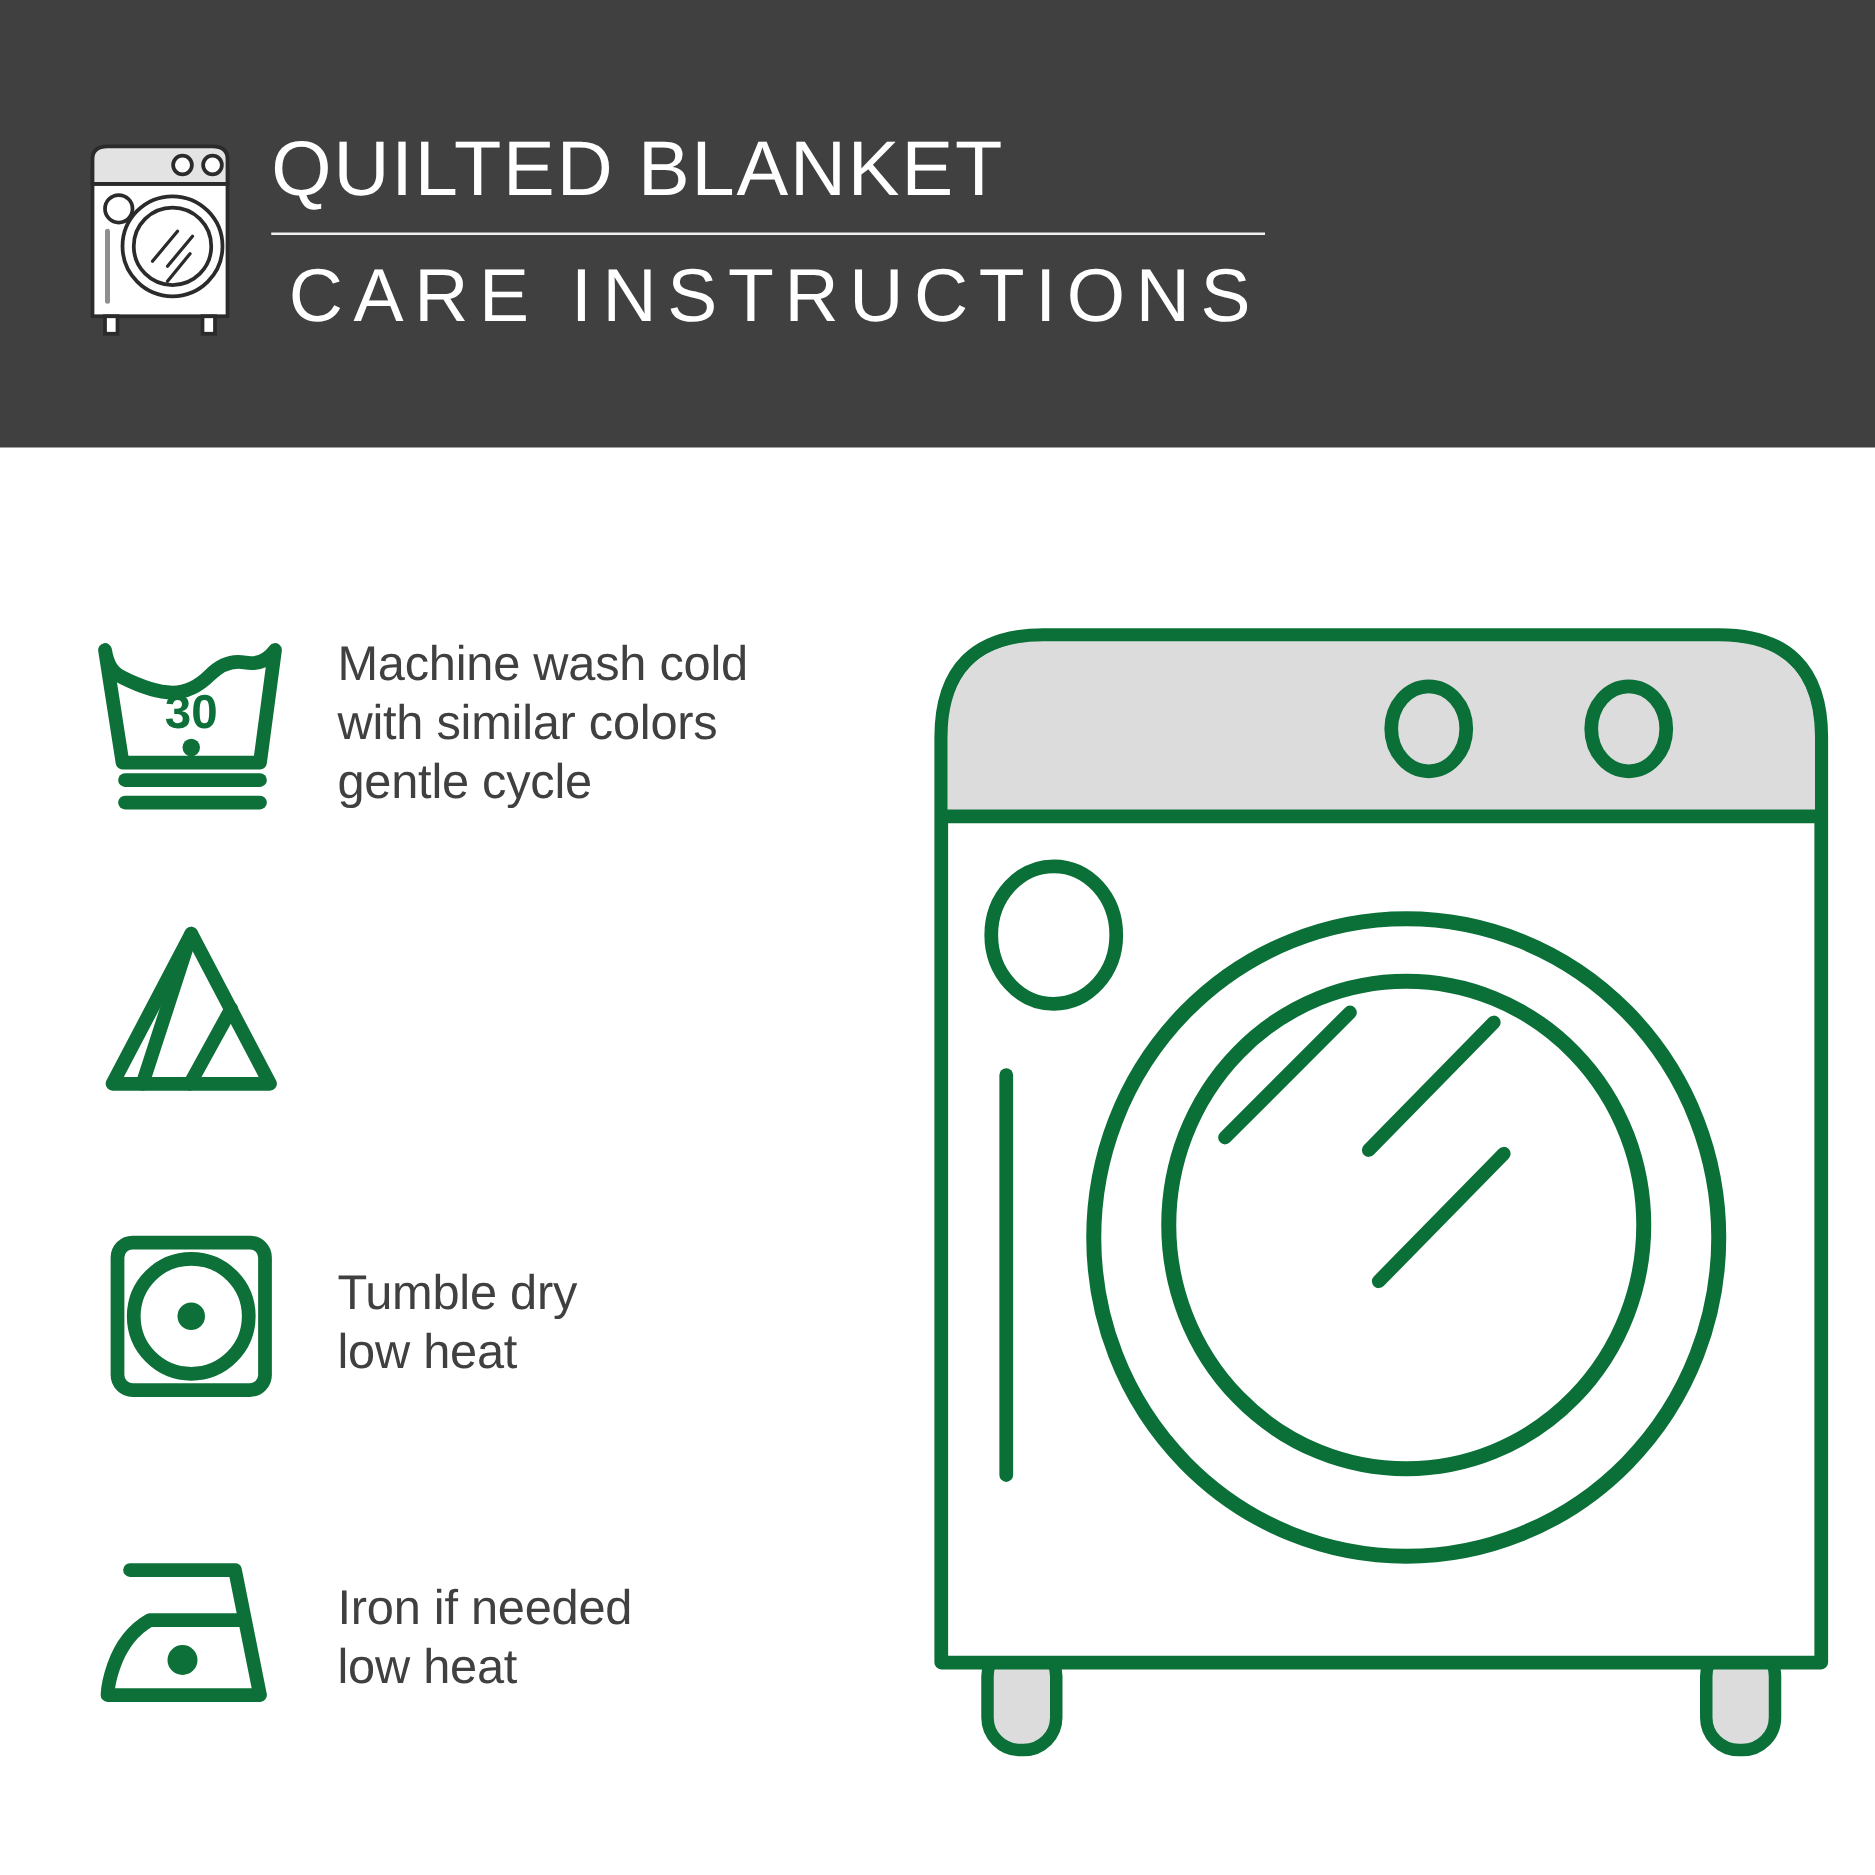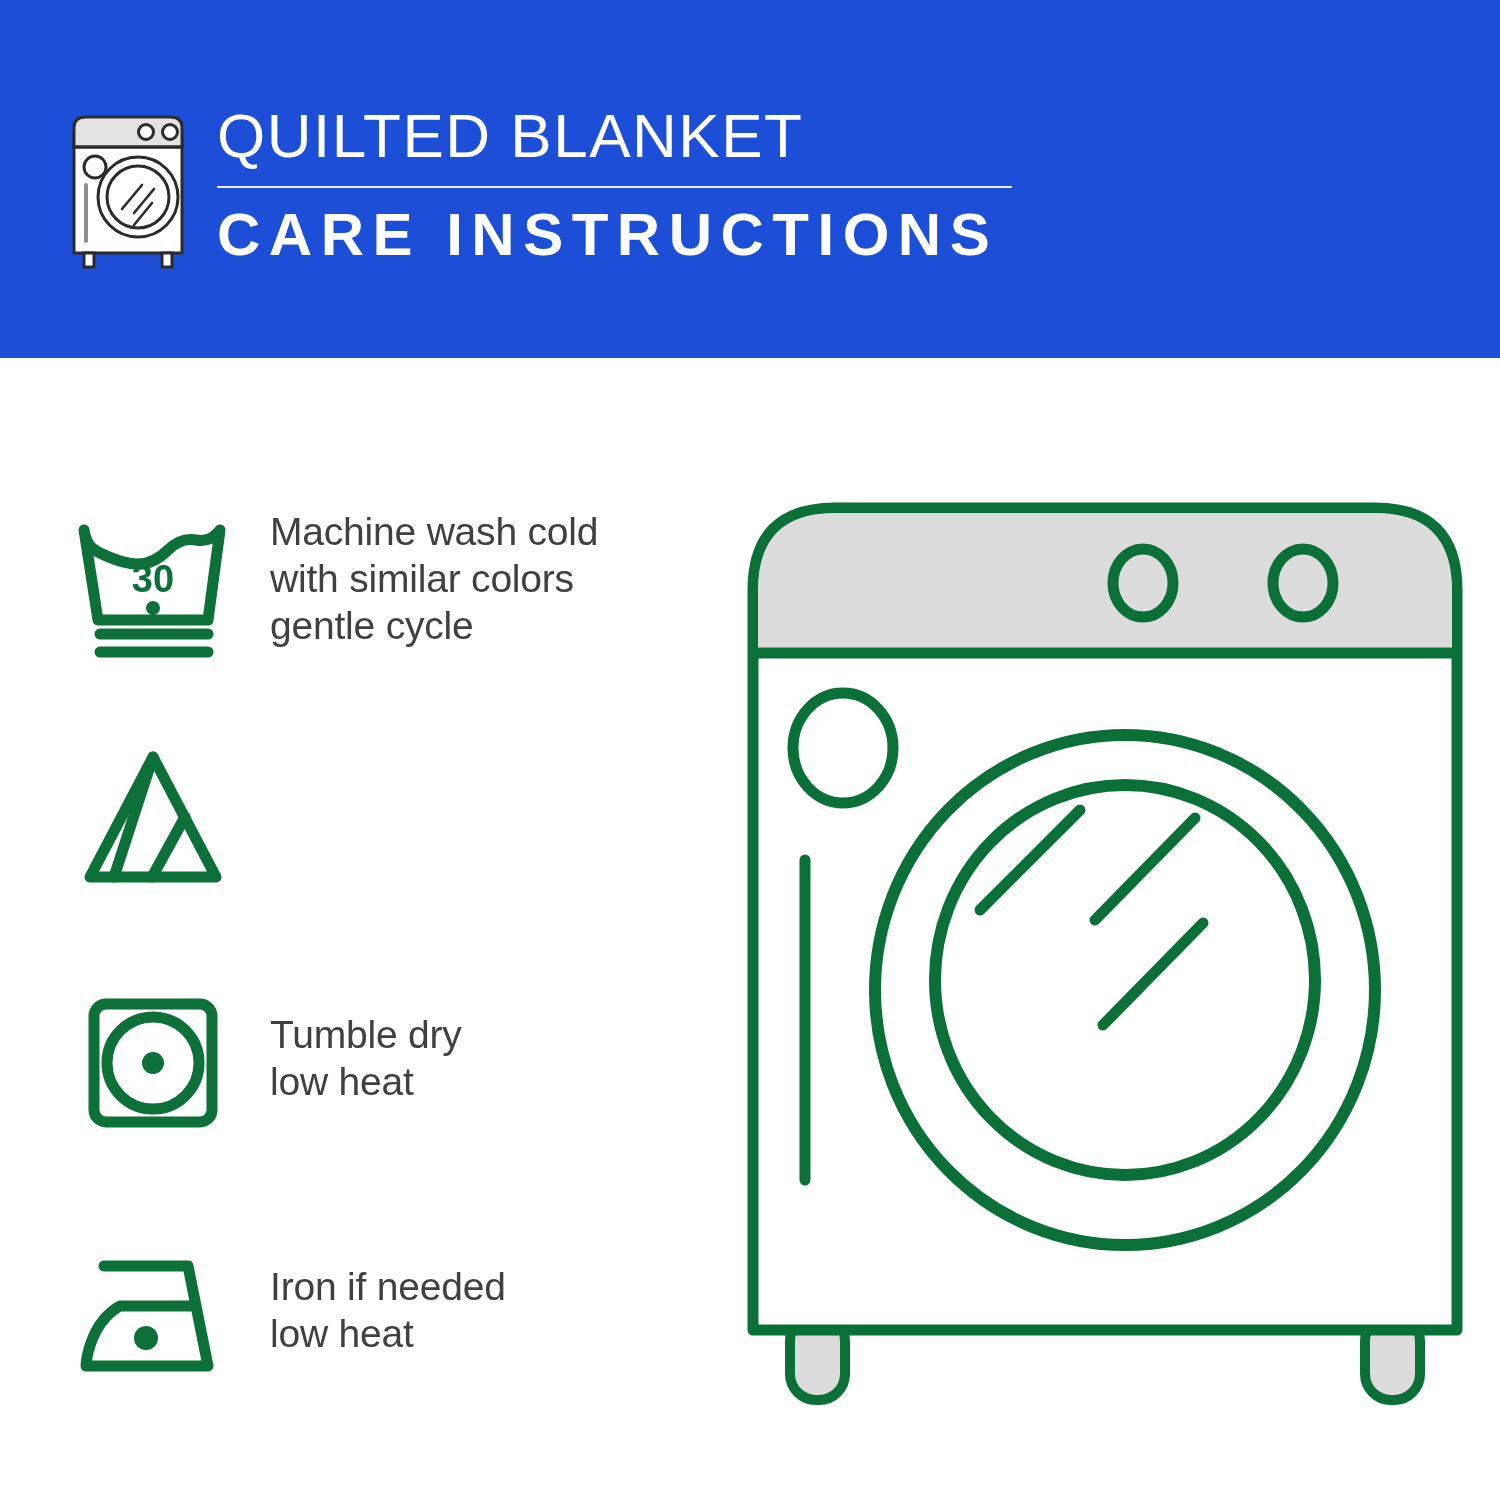--- a/index.html
+++ b/index.html
@@ -8,21 +8,21 @@
     background:#ffffff;
     font-family:"Liberation Sans", sans-serif;
     overflow:hidden;
     position:relative;
   }
   .page{position:relative;width:1500px;height:1500px;}
 
   
   .header{
     position:absolute;left:0;top:0;width:1500px;height:358px;
-    background:#1d4ed8;
+    background:#404040;
   }
   .header-logo{
     position:absolute;left:62px;top:105px;width:140px;height:165px;
   }
   .header-text{
     position:absolute;left:215px;top:100px;width:1000px;
   }
   .title-main{
     color:#ffffff;
     font-size:62px;
@@ -35,36 +35,36 @@
   }
   .title-rule{
     width:795px;height:2px;background:#ffffff;opacity:.92;
     margin:8px 0 12px 2px;
   }
   .title-sub{
     color:#ffffff;
     font-size:60px;
     line-height:70px;
     letter-spacing:8.5px;
-    font-weight:700;
+    font-weight:400;
     white-space:nowrap;
-    margin:0;
+    margin:14px;
     padding-left:2px;
   }
 
   
   .care-list{
     position:absolute;left:0;top:358px;width:730px;height:1142px;
   }
   .care-row{
     position:absolute;left:0;display:flex;align-items:center;
   }
   .care-sym{
     width:170px;min-width:170px;height:160px;
-    display:flex;align-items:flex-end;justify-content:center;
+    display:flex;align-items:flex-start;justify-content:center;
     margin-left:68px;
   }
   .care-text{
     margin-left:32px;
     color:#404040;
     font-size:39px;
     line-height:47px;
     letter-spacing:-0.2px;
     white-space:pre-line;
   }

